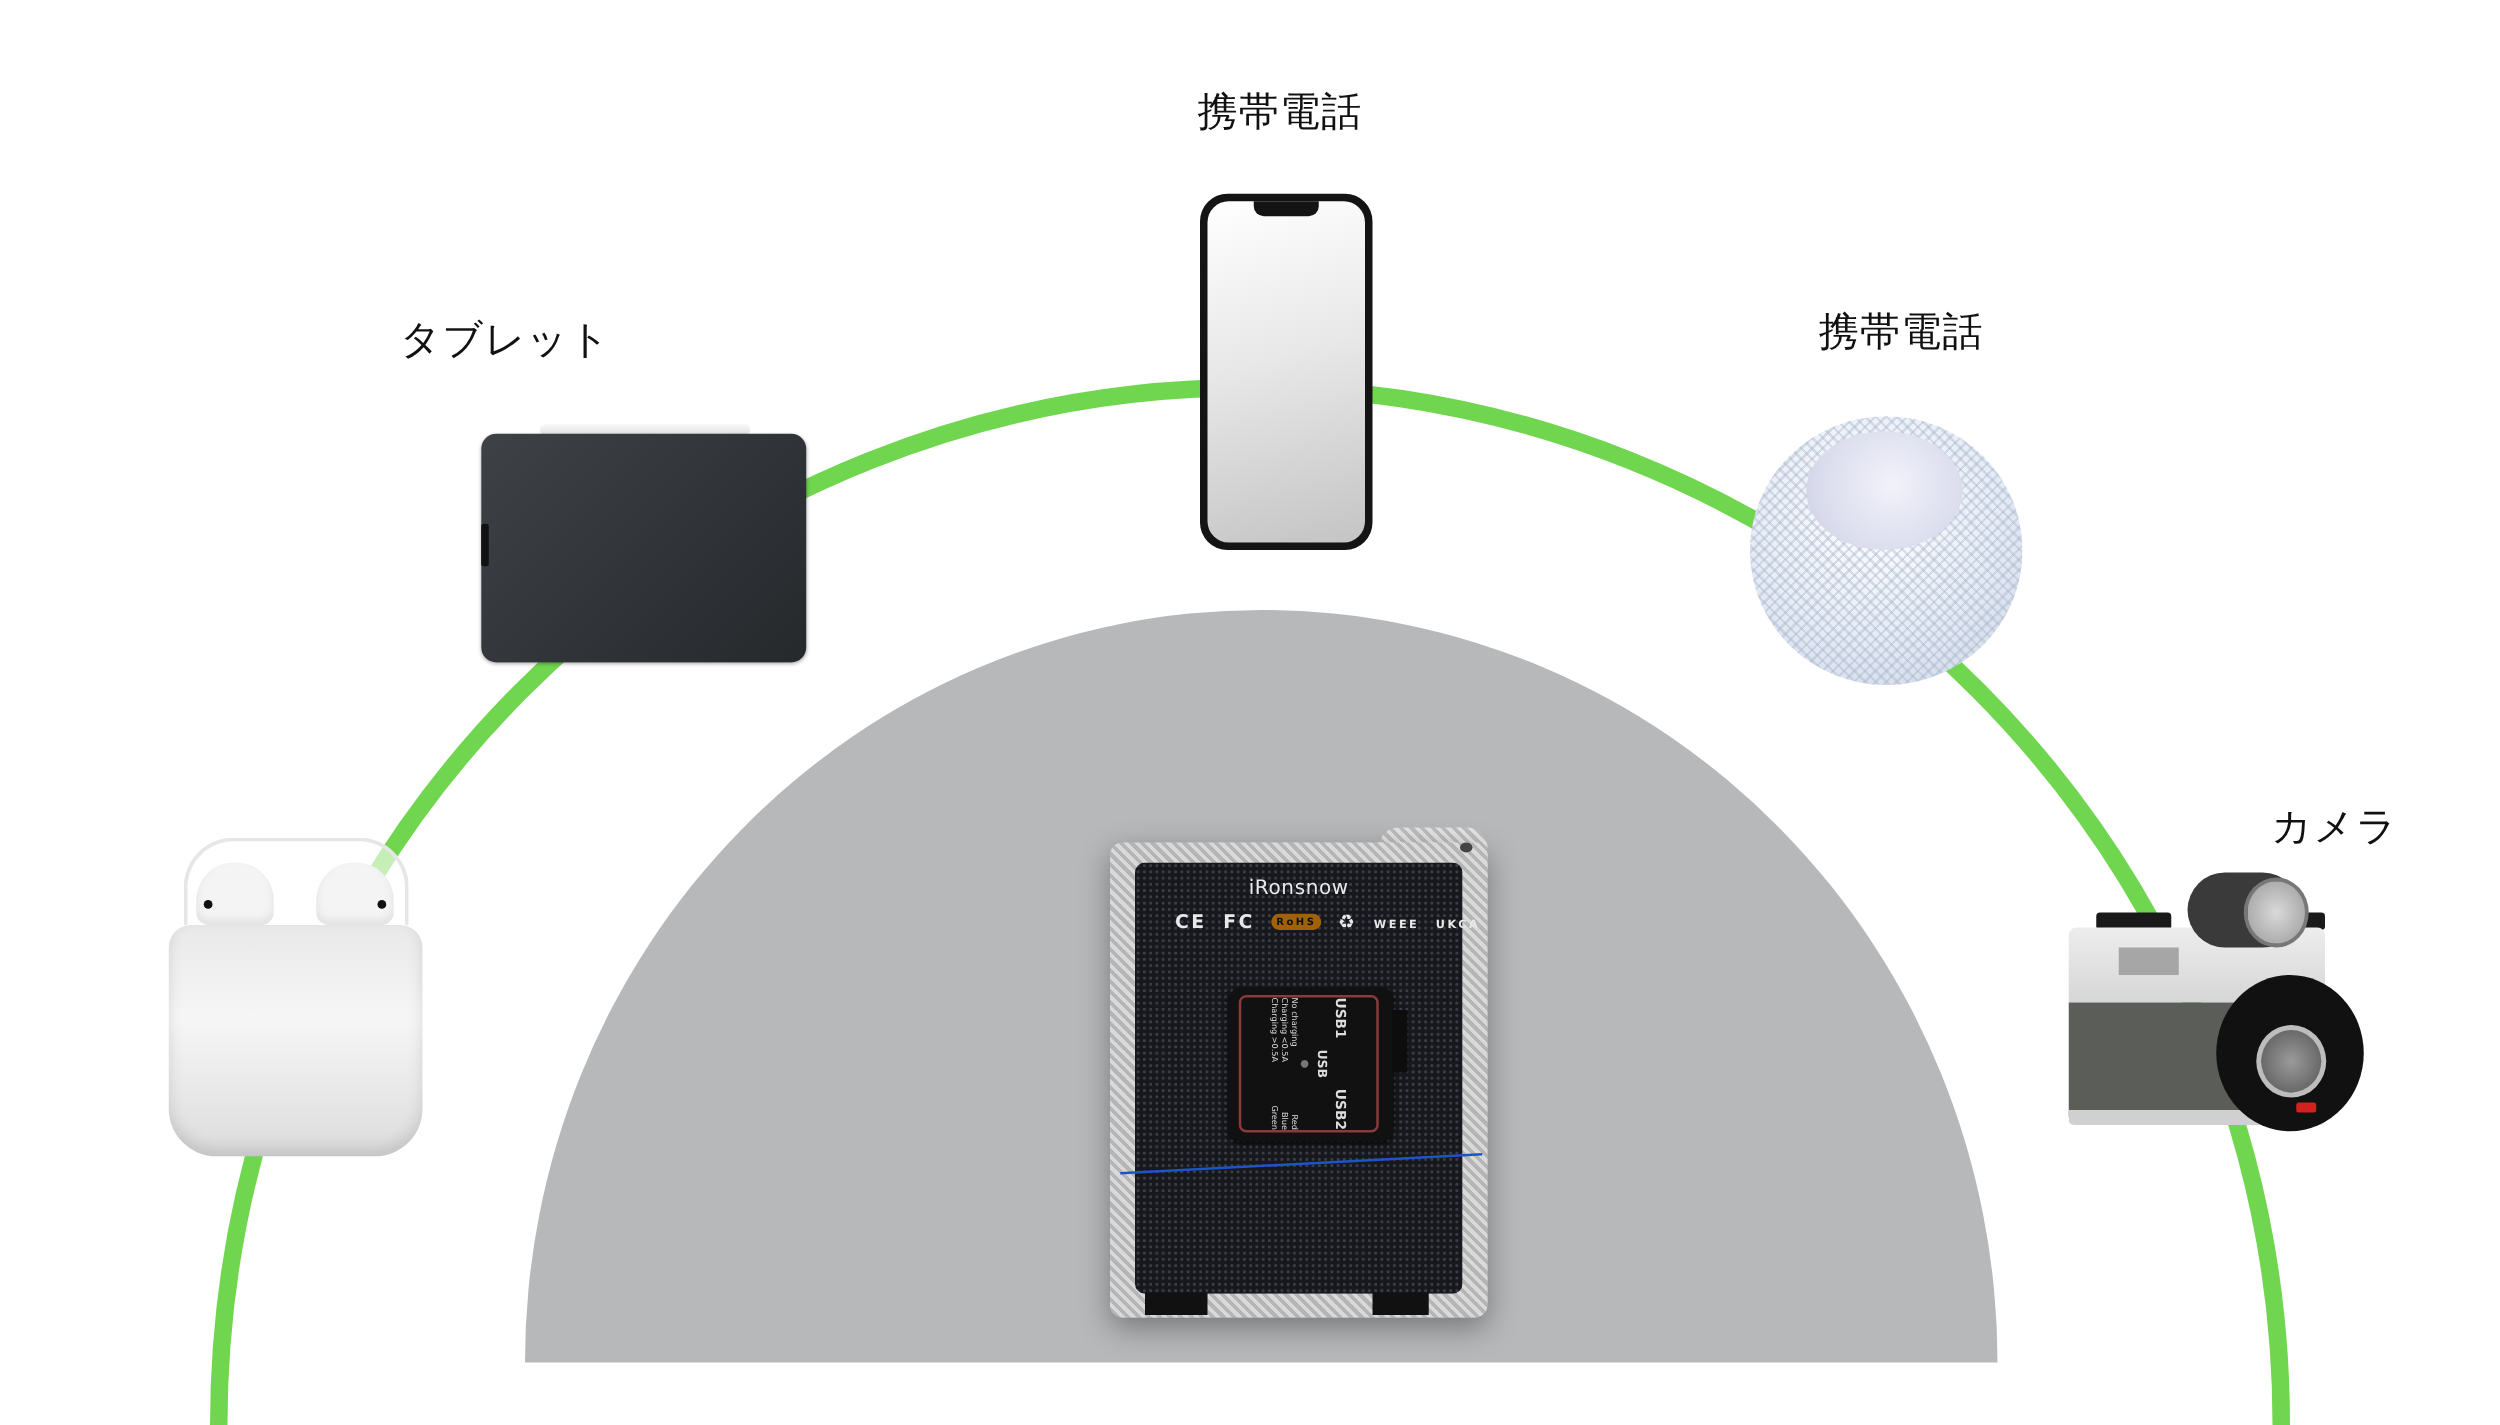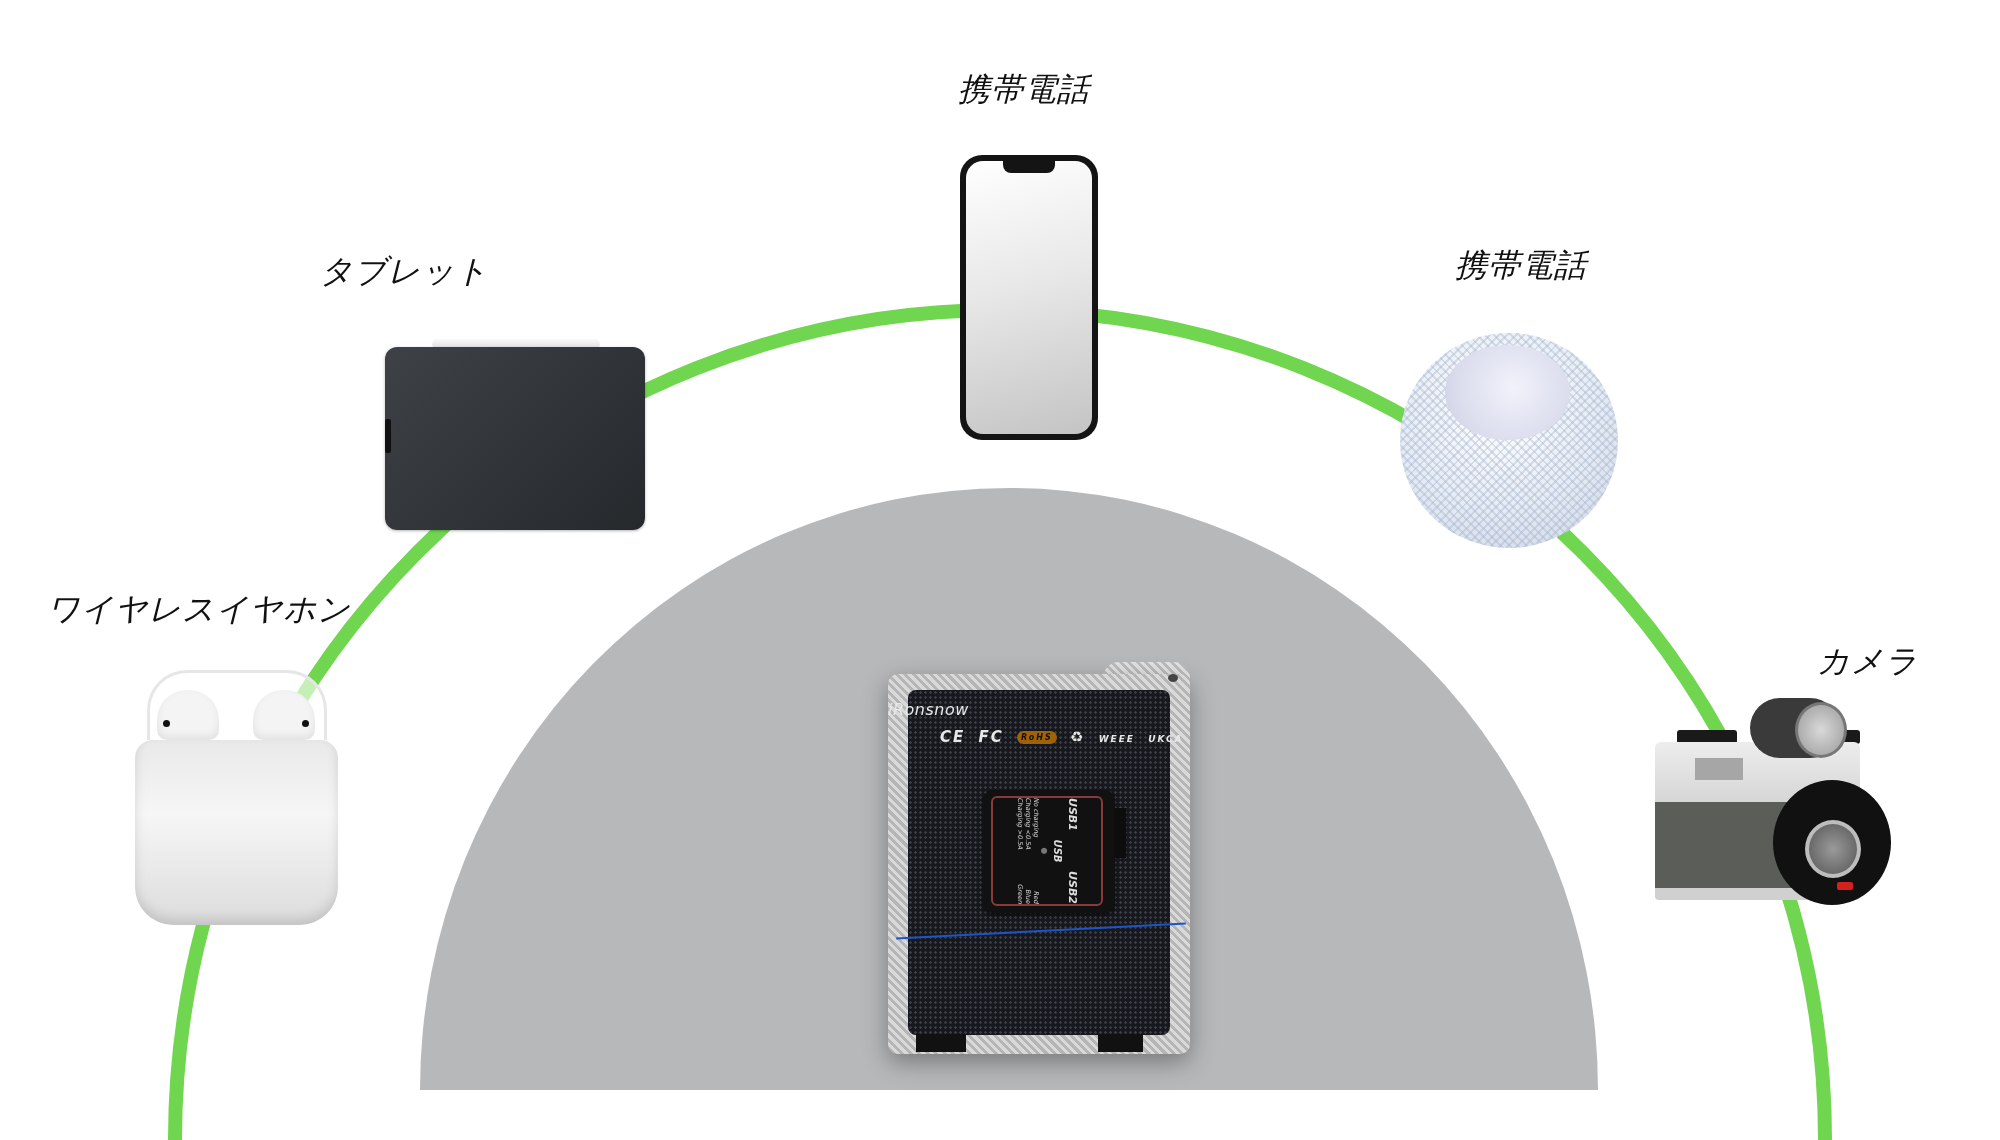--- a/index.html
+++ b/index.html
@@ -1,18 +1,18 @@
 <!DOCTYPE html>
 <html><head>
 <meta charset="utf-8">
 <style>
   html, body { margin:0; padding:0; }
   body { width:2000px; height:1140px; background:#ffffff; position:relative; overflow:hidden;
          font-family: "DejaVu Sans", "Liberation Sans", sans-serif; }
-  .canvas { position:absolute; left:0; top:0; width:2000px; height:1140px;font-style:italic; }
+  .canvas { position:absolute; left:0; top:0; width:2000px; height:1140px; }
   .label { position:absolute; font-size:32px; color:#111; letter-spacing:1px; white-space:nowrap; }
   .dev { position:absolute; }
   
   .phone { left:960px; top:155px; width:138px; height:285px; background:#141414; border-radius:22px; box-sizing:border-box; padding:6px; }
   .phone .screen { width:100%; height:100%; border-radius:17px; background:linear-gradient(165deg,#ffffff 0%,#e8e8e8 45%,#c4c4c4 100%); position:relative; }
   .phone .notch { position:absolute; left:50%; top:0; transform:translateX(-50%); width:52px; height:12px; background:#141414; border-radius:0 0 8px 8px; }
   
   .tablet { left:385px; top:347px; width:260px; height:183px; background:linear-gradient(135deg,#3e4145,#2f3236 60%,#26292c); border-radius:12px; box-shadow:0 1px 3px rgba(0,0,0,.3); }
   .pencil { position:absolute; left:432px; top:339px; width:168px; height:10px; background:linear-gradient(#fafafa,#dedede); border-radius:5px; }
   .tablet .cam { position:absolute; left:0; top:72px; width:6px; height:34px; background:#111; border-radius:2px; }
@@ -44,21 +44,21 @@
   .camera .red { position:absolute; left:182px; top:192px; width:16px; height:8px; background:#d3211e; border-radius:2px; }
   
   .charger { left:888px; top:662px; width:302px; height:403px; }
   .charger .frame { position:absolute; left:0; top:12px; width:302px; height:380px; border-radius:10px;
                     background: repeating-linear-gradient(45deg,#d9d9d9 0 3px,#b5b5b5 3px 6px); box-shadow:0 8px 24px rgba(0,0,0,.35); }
   .charger .tab { position:absolute; left:215px; top:0; width:87px; height:40px; border-radius:16px 16px 0 0;
                   background: repeating-linear-gradient(45deg,#e3e3e3 0 3px,#bdbdbd 3px 6px); }
   .charger .hole { position:absolute; left:280px; top:12px; width:10px; height:8px; border-radius:50%; background:#444; }
   .charger .mesh { position:absolute; left:20px; top:28px; width:262px; height:345px; border-radius:8px;
                    background: radial-gradient(circle, #3a3d44 1px, transparent 1.5px) 0 0/5px 5px, #16181d; }
-  .charger .brand { position:absolute; left:0; width:100%; top:38px; text-align:left; color:#e8e8e8; font-size:16px; letter-spacing:.5px; }
+  .charger .brand { position:absolute; left:0; width:100%; top:38px; text-align:center; color:#e8e8e8; font-size:16px; letter-spacing:.5px; }
   .charger .certs { position:absolute; left:52px; top:66px; color:#e8e8e8; font-size:15px; font-weight:bold; letter-spacing:2px; white-space:nowrap; }
   .charger .cert { margin-right:6px; display:inline-block; }
   .charger .rohs { font-size:8px; background:#a16207; color:#111; border-radius:8px; padding:2px 4px; vertical-align:middle; }
   .charger .module { position:absolute; left:95px; top:128px; width:132px; height:123px; background:#111; border-radius:10px; box-shadow:0 2px 4px rgba(0,0,0,.6); }
   .charger .module-inner { position:absolute; left:8px; top:6px; width:108px; height:106px; border:2px solid #8a3a3a; border-radius:6px; }
   .charger .rot { position:absolute; left:50%; top:50%; width:106px; transform:translate(-50%,-50%) rotate(90deg); color:#ddd; }
   .charger .usb-row { display:flex; justify-content:space-between; font-size:11px; font-weight:bold; }
   .charger .usb-logo { text-align:center; font-size:10px; font-weight:bold; margin:3px 0; }
   .charger .led { text-align:center; font-size:8px; color:#777; }
   .charger .legend { font-size:6.5px; line-height:8px; }
@@ -72,21 +72,20 @@
 
 <div class="canvas">
   <svg width="2000" height="1140" style="position:absolute;left:0;top:0">
     <path d="M420,1090 A589,602 0 0 1 1598,1090 Z" fill="#b7b8ba"></path>
     <path d="M175,1140 A825,830 0 0 1 1825,1140" fill="none" stroke="#70d64f" stroke-width="14"></path>
   </svg>
 
   <div class="label" style="left:958px;top:68px">携帯電話</div>
   <div class="label" style="left:320px;top:250px">タブレット</div>
   <div class="label" style="left:1455px;top:244px">携帯電話</div>
-  <div class="label" style="left:47px;top:588px">ワイヤレスイヤホン</div>
   <div class="label" style="left:1817px;top:640px">カメラ</div>
 
   <div class="dev phone">
     <div class="screen">
         <div class="notch"></div>
       </div>
   </div>
 
   <div class="pencil"></div>
   <div class="dev tablet">

